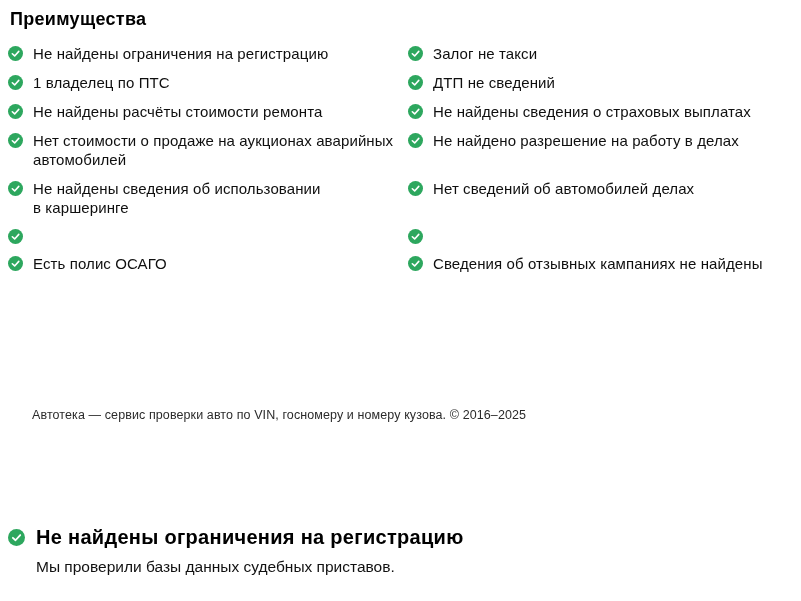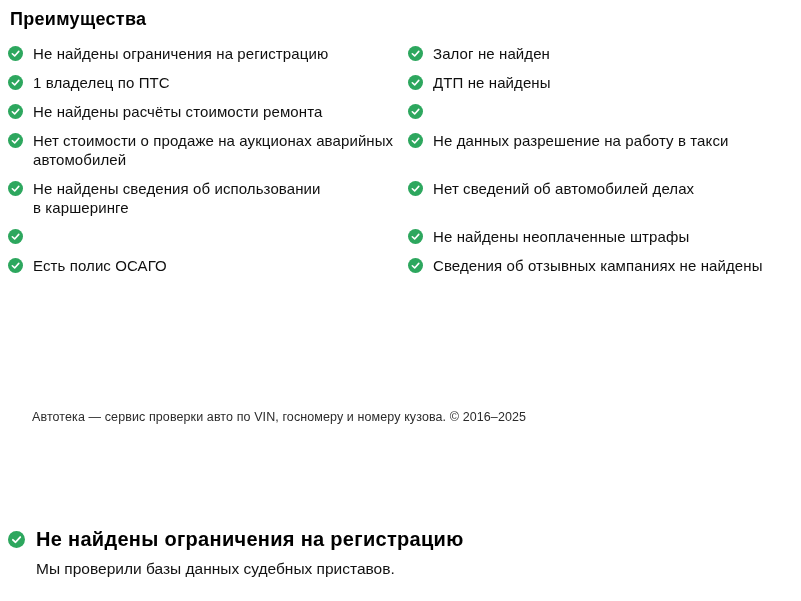--- a/index.html
+++ b/index.html
@@ -107,21 +107,21 @@
   </div>
 </div>
       <div class="adv-cell">
   <div class="adv-item">
     <span class="check">
       <svg viewBox="0 0 16 16" aria-hidden="true">
         <circle cx="8" cy="8" r="8" class="check-fill" fill="#2da75e"></circle>
         <path d="M4.6 8.3 L7.1 10.6 L11.5 5.7" fill="none" stroke="#ffffff" stroke-width="1.7" stroke-linecap="round" stroke-linejoin="round"></path>
       </svg>
     </span>
-    <span class="adv-label">Залог не найден</span>
+    <span class="adv-label">Залог не такси</span>
   </div>
 </div>
       <div class="adv-cell">
   <div class="adv-item">
     <span class="check">
       <svg viewBox="0 0 16 16" aria-hidden="true">
         <circle cx="8" cy="8" r="8" class="check-fill" fill="#2da75e"></circle>
         <path d="M4.6 8.3 L7.1 10.6 L11.5 5.7" fill="none" stroke="#ffffff" stroke-width="1.7" stroke-linecap="round" stroke-linejoin="round"></path>
       </svg>
     </span>
@@ -129,21 +129,21 @@
   </div>
 </div>
       <div class="adv-cell">
   <div class="adv-item">
     <span class="check">
       <svg viewBox="0 0 16 16" aria-hidden="true">
         <circle cx="8" cy="8" r="8" class="check-fill" fill="#2da75e"></circle>
         <path d="M4.6 8.3 L7.1 10.6 L11.5 5.7" fill="none" stroke="#ffffff" stroke-width="1.7" stroke-linecap="round" stroke-linejoin="round"></path>
       </svg>
     </span>
-    <span class="adv-label">ДТП не найдены</span>
+    <span class="adv-label">ДТП не сведений</span>
   </div>
 </div>
       <div class="adv-cell">
   <div class="adv-item">
     <span class="check">
       <svg viewBox="0 0 16 16" aria-hidden="true">
         <circle cx="8" cy="8" r="8" class="check-fill" fill="#2da75e"></circle>
         <path d="M4.6 8.3 L7.1 10.6 L11.5 5.7" fill="none" stroke="#ffffff" stroke-width="1.7" stroke-linecap="round" stroke-linejoin="round"></path>
       </svg>
     </span>
@@ -151,20 +151,21 @@
   </div>
 </div>
       <div class="adv-cell">
   <div class="adv-item">
     <span class="check">
       <svg viewBox="0 0 16 16" aria-hidden="true">
         <circle cx="8" cy="8" r="8" class="check-fill" fill="#2da75e"></circle>
         <path d="M4.6 8.3 L7.1 10.6 L11.5 5.7" fill="none" stroke="#ffffff" stroke-width="1.7" stroke-linecap="round" stroke-linejoin="round"></path>
       </svg>
     </span>
+    <span class="adv-label">Не найдены сведения о страховых выплатах</span>
   </div>
 </div>
       <div class="adv-cell">
   <div class="adv-item">
     <span class="check">
       <svg viewBox="0 0 16 16" aria-hidden="true">
         <circle cx="8" cy="8" r="8" class="check-fill" fill="#2da75e"></circle>
         <path d="M4.6 8.3 L7.1 10.6 L11.5 5.7" fill="none" stroke="#ffffff" stroke-width="1.7" stroke-linecap="round" stroke-linejoin="round"></path>
       </svg>
     </span>
@@ -173,21 +174,21 @@
   </div>
 </div>
       <div class="adv-cell">
   <div class="adv-item">
     <span class="check">
       <svg viewBox="0 0 16 16" aria-hidden="true">
         <circle cx="8" cy="8" r="8" class="check-fill" fill="#2da75e"></circle>
         <path d="M4.6 8.3 L7.1 10.6 L11.5 5.7" fill="none" stroke="#ffffff" stroke-width="1.7" stroke-linecap="round" stroke-linejoin="round"></path>
       </svg>
     </span>
-    <span class="adv-label">Не данных разрешение на работу в такси</span>
+    <span class="adv-label">Не найдено разрешение на работу в делах</span>
   </div>
 </div>
       <div class="adv-cell">
   <div class="adv-item">
     <span class="check">
       <svg viewBox="0 0 16 16" aria-hidden="true">
         <circle cx="8" cy="8" r="8" class="check-fill" fill="#2da75e"></circle>
         <path d="M4.6 8.3 L7.1 10.6 L11.5 5.7" fill="none" stroke="#ffffff" stroke-width="1.7" stroke-linecap="round" stroke-linejoin="round"></path>
       </svg>
     </span>
@@ -217,21 +218,20 @@
   </div>
 </div>
       <div class="adv-cell">
   <div class="adv-item">
     <span class="check">
       <svg viewBox="0 0 16 16" aria-hidden="true">
         <circle cx="8" cy="8" r="8" class="check-fill" fill="#2da75e"></circle>
         <path d="M4.6 8.3 L7.1 10.6 L11.5 5.7" fill="none" stroke="#ffffff" stroke-width="1.7" stroke-linecap="round" stroke-linejoin="round"></path>
       </svg>
     </span>
-    <span class="adv-label">Не найдены неоплаченные штрафы</span>
   </div>
 </div>
       <div class="adv-cell">
   <div class="adv-item">
     <span class="check">
       <svg viewBox="0 0 16 16" aria-hidden="true">
         <circle cx="8" cy="8" r="8" class="check-fill" fill="#2da75e"></circle>
         <path d="M4.6 8.3 L7.1 10.6 L11.5 5.7" fill="none" stroke="#ffffff" stroke-width="1.7" stroke-linecap="round" stroke-linejoin="round"></path>
       </svg>
     </span>

